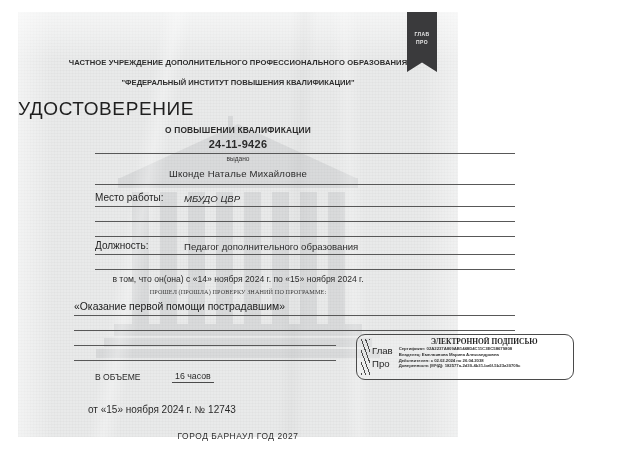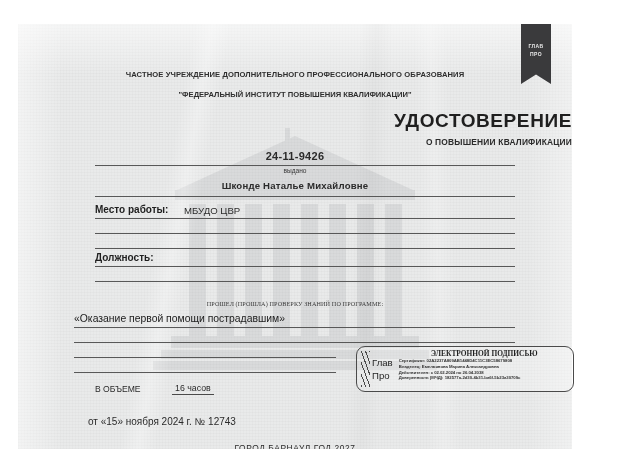--- a/index.html
+++ b/index.html
@@ -12,22 +12,22 @@
     height: 449px;
     overflow: hidden;
     font-family: "Liberation Sans", sans-serif;
     position: relative;
   }
 
   
   #scan-page {
     position: absolute;
     left: 18px;
-    top: 24px;
-    width: 554px;
+    top: 12px;
+    width: 440px;
     height: 425px;
     background:
       linear-gradient(180deg, rgba(255,255,255,0.55) 0%, rgba(255,255,255,0) 12%),
       linear-gradient(90deg, rgba(255,255,255,0.45) 0%, rgba(255,255,255,0) 8%, rgba(255,255,255,0) 92%, rgba(255,255,255,0.35) 100%),
       repeating-linear-gradient(0deg, rgba(0,0,0,0.018) 0px, rgba(0,0,0,0.018) 1px, rgba(0,0,0,0) 1px, rgba(0,0,0,0) 3px),
       repeating-linear-gradient(90deg, rgba(0,0,0,0.015) 0px, rgba(0,0,0,0.015) 1px, rgba(0,0,0,0) 1px, rgba(0,0,0,0) 3px),
       #e9eaea;
     color: #2b2b2b;
   }
 
@@ -99,30 +99,30 @@
     position: absolute;
     top: 66px; left: 0; right: 0;
     text-align: center;
     font-size: 7.6px;
     font-weight: bold;
     color: #2e2e2e;
   }
   .doc-title {
     position: absolute;
     top: 86px; left: 0; right: 0;
-    text-align: right;
+    text-align: left;
     font-size: 19px;
-    font-weight: bold;
+    font-weight: normal;
     letter-spacing: 0.6px;
     color: #1f1f1f;
   }
   .doc-subtitle {
     position: absolute;
     top: 113px; left: 0; right: 0;
-    text-align: right;
+    text-align: center;
     font-size: 8.4px;
     font-weight: bold;
     letter-spacing: 0.2px;
   }
   .doc-number {
     position: absolute;
     top: 126px; left: 0; right: 0;
     text-align: center;
     font-size: 11px;
     font-weight: bold;
@@ -144,28 +144,28 @@
     text-align: center;
     font-size: 6.6px;
     color: #3a3a3a;
   }
 
   .person-name {
     position: absolute;
     top: 156px; left: 0; right: 0;
     text-align: center;
     font-size: 9.6px;
-    font-weight: bold;
+    font-weight: normal;
     letter-spacing: 0.2px;
   }
 
   .field-label {
     position: absolute;
     font-size: 10px;
-    font-weight: bold;
+    font-weight: normal;
     color: #1f1f1f;
   }
   .field-value {
     position: absolute;
     font-size: 9.6px;
     color: #2b2b2b;
   }
 
   .period-line {
     position: absolute;
@@ -323,29 +323,31 @@
     <div class="doc-subtitle">О ПОВЫШЕНИИ КВАЛИФИКАЦИИ</div>
     <div class="doc-number">24-11-9426</div>
 
     <div class="rule" style="top:141px;"></div>
     <div class="issued-label">выдано</div>
 
     <div class="person-name">Шконде   Наталье Михайловне</div>
     <div class="rule" style="top:172px;"></div>
 
     <div class="field-label" style="top:180px; left:77px;">Место работы:</div>
-    <div class="field-value" style="top:181px; left:166px;">МБУДО ЦВР</div>
+    <div class="field-value" style="top:181px; left:166px;font-style:italic;">МБУДО ЦВР</div>
     <div class="rule" style="top:194px;"></div>
     <div class="rule" style="top:209px;"></div>
     <div class="rule" style="top:224px;"></div>
 
     <div class="field-label" style="top:228px; left:77px;">Должность:</div>
+    <div class="field-value" style="top:229px; left:166px;">Педагог дополнительного образования</div>
     <div class="rule" style="top:242px;"></div>
     <div class="rule" style="top:257px;"></div>
 
+    <div class="period-line">в том, что он(она) с «14» ноября 2024 г.  по «15» ноября 2024 г.</div>
     <div class="checked-label">ПРОШЕЛ (ПРОШЛА) ПРОВЕРКУ ЗНАНИЙ ПО ПРОГРАММЕ:</div>
 
     <div class="program-title">«Оказание первой помощи пострадавшим»</div>
     <div class="rule" style="top:303px; left:56px; width:441px;"></div>
     <div class="rule" style="top:318px; left:56px; width:441px;"></div>
     <div class="rule" style="top:333px; left:56px; width:262px;"></div>
     <div class="rule" style="top:348px; left:56px; width:262px;"></div>
 
     <div id="esign-stamp">
       <div class="esign-slashes"></div>

